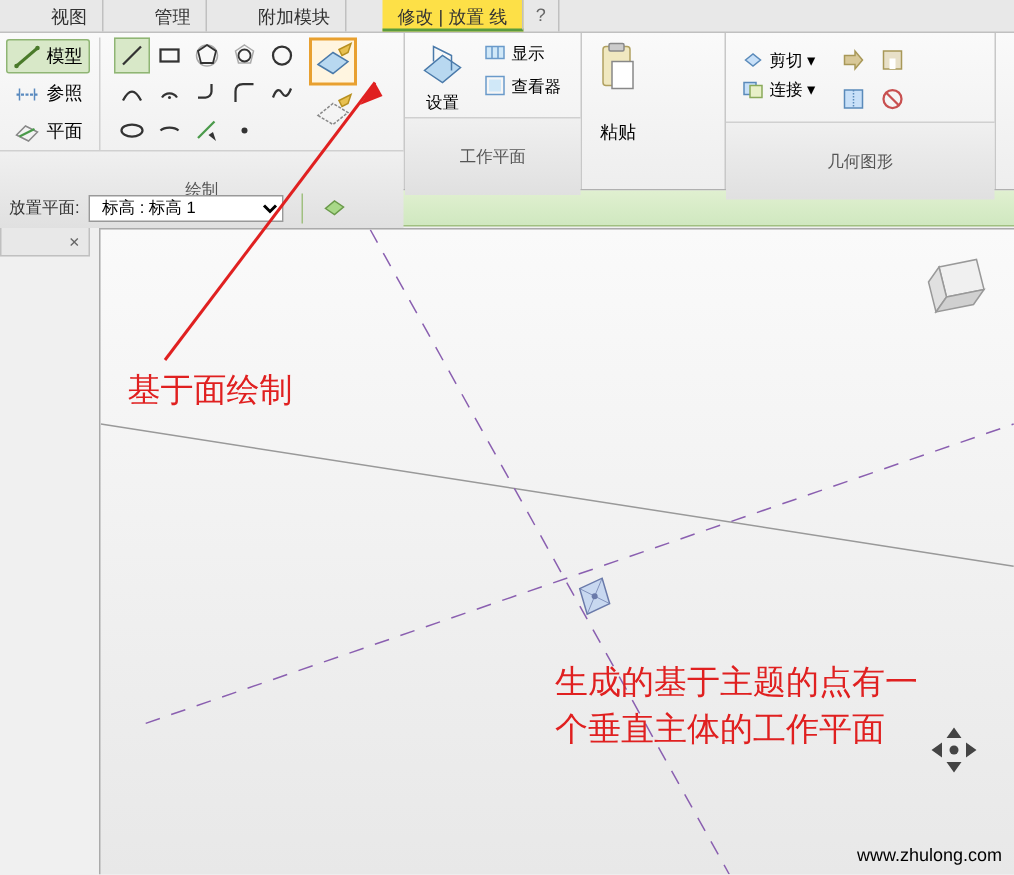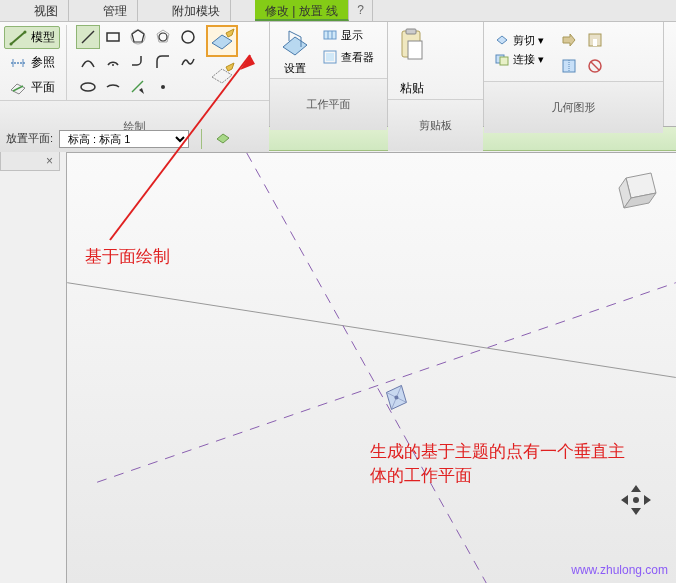--- a/index.html
+++ b/index.html
@@ -19,21 +19,21 @@
       border-bottom: 1px solid #c0c0c0;
     }
     .tab {
       padding: 3px 10px;
       border-right: 1px solid #c0c0c0;
       cursor: pointer;
       color: #333;
       margin-left: 24px;
     }
     .tab.active {
-      background: #84cc16;
+      background: #fde047;
       border-bottom: 2px solid #5a9b3e;
     }
     .help-icon {
       padding: 3px 8px;
       color: #666;
       border-right: 1px solid #c0c0c0;
     }
     .ribbon {
       display: flex;
       background: linear-gradient(#fafafa, #eeeeee);
@@ -246,38 +246,38 @@
       overflow: hidden;
     }
     .viewport svg {
       width: 100%;
       height: 100%;
     }
     .annotation {
       position: absolute;
       color: #e02020;
       font-family: "KaiTi", "STKaiti", serif;
-      font-size: 17px;
+      font-size: 22px;
       line-height: 1.4;
       pointer-events: none;
     }
     .anno1 { left: 85px; top: 245px; }
     .anno2 { left: 370px; top: 440px; width: 260px; font-family: Liberation Serif, serif; }
     .arrow-svg {
       position: absolute;
       left: 80px;
       top: 50px;
       pointer-events: none;
     }
     .watermark {
       position: absolute;
       right: 8px;
       bottom: 6px;
       font-size: 12px;
-      color: #8b5cf6;
+      color: #000000;
       font-family: Arial, sans-serif;
     }
     .nav-cube {
       position: absolute;
       right: 10px;
       top: 10px;
       width: 60px;
       height: 60px;
     }
     .nav-arrows {
@@ -453,21 +453,20 @@
     <div class="panel-content clipboard-content">
       <div class="paste-btn">
         <svg width="28" height="36">
           <rect x="4" y="4" width="18" height="26" fill="#f0e8c0" stroke="#b0a060" rx="2"></rect>
           <rect x="8" y="2" width="10" height="5" fill="#ccc" stroke="#888" rx="1"></rect>
           <rect x="10" y="14" width="14" height="18" fill="#fff" stroke="#888"></rect>
         </svg>
         <span>粘贴</span>
       </div>
     </div>
-    <div class="panel-label">剪贴板</div>
   </div>
 
   <div class="ribbon-panel" style="width:180px">
     <div class="panel-content">
       <div class="clip-right" style="margin-right:8px;padding-top:6px">
         <div class="clip-item">
           <svg width="16" height="16">
               <path d="M3 8 L8 4 L13 8 L8 12 Z" fill="#c8e0f8" stroke="#5a8aba"></path>
             </svg>
           <span>剪切</span>

